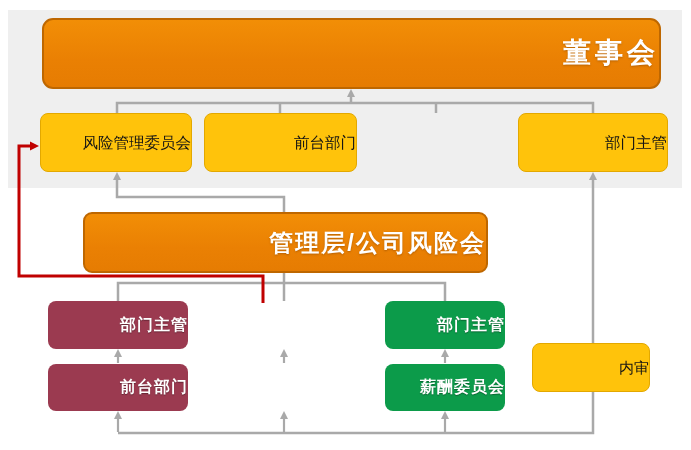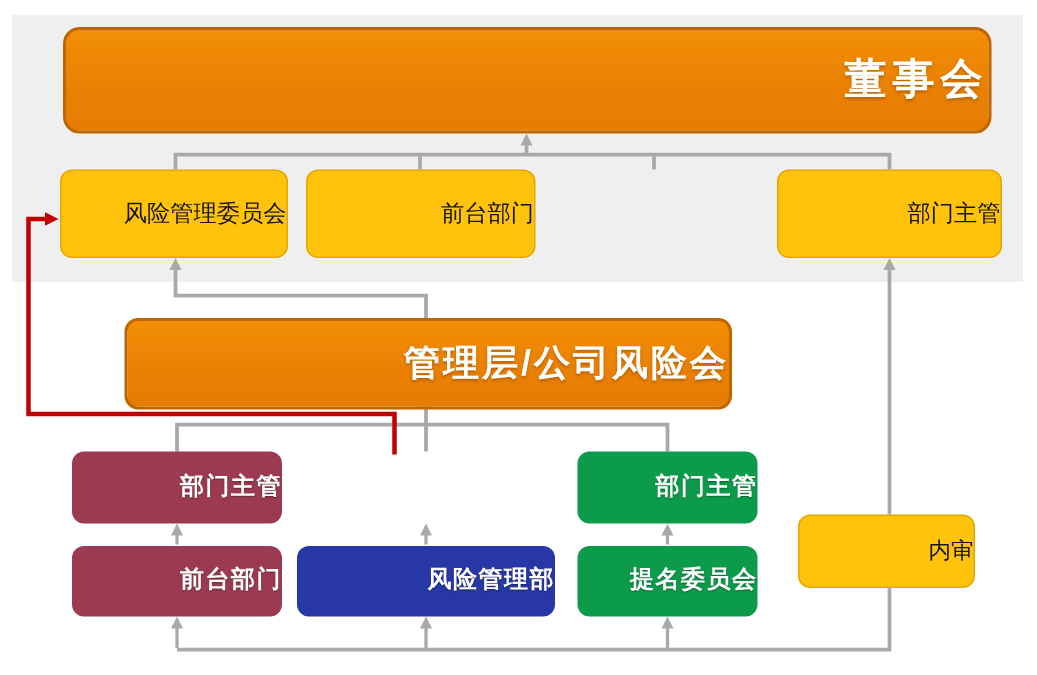--- a/index.html
+++ b/index.html
@@ -119,24 +119,21 @@
   <div class="box lower row1 maroon colL">
     <span>部门主管</span>
   </div>
   <div class="box lower row1 green colR">
     <span>部门主管</span>
   </div>
 
   <div class="box lower row2 maroon colL">
     <span>前台部门</span>
   </div>
-  <div class="box lower row2 blue colM">
-    <span>风险管理部</span>
-  </div>
   <div class="box lower row2 green colR">
-    <span>提名委员会</span>
+    <span>薪酬委员会</span>
   </div>
 
   <div class="box audit">
     <span>内审</span>
   </div>
 
 </div>
 
 </body></html>

